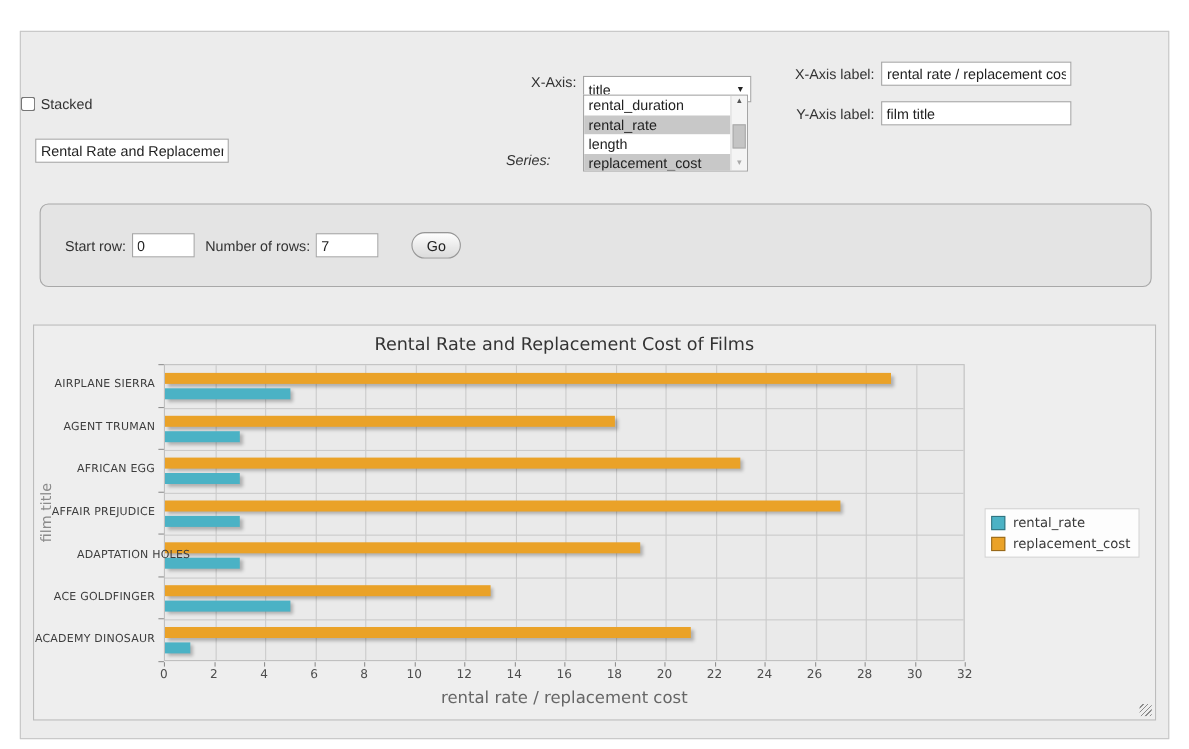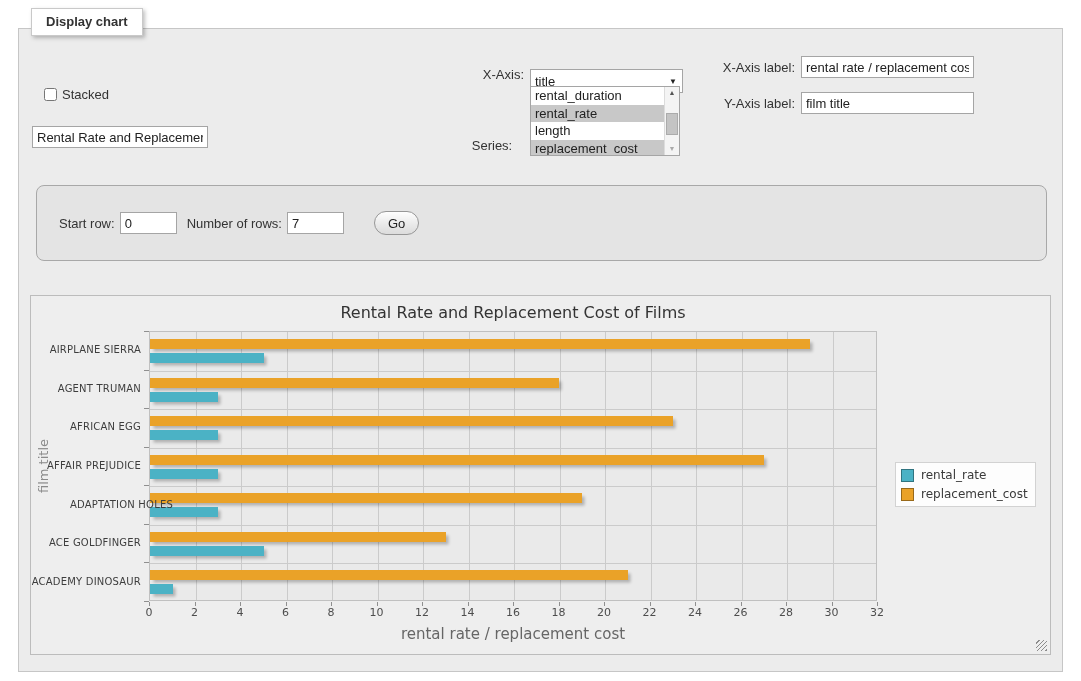--- a/index.html
+++ b/index.html
@@ -10,36 +10,36 @@
   .fieldset { position:absolute; left:18px; top:28px; width:1045px; height:644px;
               background:#ececec; border:1px solid #c6c6c6; }
   .legend-box { position:absolute; left:12px; top:-21px; background:#fff; border:1px solid #c9c9c9;
                 padding:5px 14px 6px 14px; font-size:13px; font-weight:bold; color:#333;
                 box-shadow:2px 2px 4px rgba(0,0,0,0.25); white-space:nowrap; }
 
   label, .lbl { font-size:13px; color:#333; }
 
   .radio-row { position:absolute; left:13px; top:24px; display:flex; align-items:center; gap:4px; }
   .radio-row label { display:flex; align-items:center; gap:3px; margin-right:5px; }
-  .stacked-row { position:absolute; left:25px; top:58px; display:flex; align-items:center; gap:5px; }
+  .stacked-row { position:absolute; left:0; top:58px; display:flex; align-items:center; gap:5px; }
 
   input[type=text] { border:1px solid #a5a5a5; background:#fff; font-family:"Liberation Sans",sans-serif;
                      font-size:13px; color:#222; padding:2px 4px; height:22px; }
   .title-input { position:absolute; left:13px; top:97px; width:176px; }
 
   .xaxis-row { position:absolute; left:441px; top:27px; display:flex; align-items:center; gap:6px; }
   .xaxis-row .lbl { width:64px; text-align:right; }
   .select-wrap { position:relative; width:153px;margin-top:13px; }
   select { -webkit-appearance:none; appearance:none; width:153px; height:24px; border:1px solid #a5a5a5;
            background:#fff; font-family:"Liberation Sans",sans-serif; font-size:13px; color:#222;
            padding:2px 18px 2px 4px; border-radius:0; }
   .select-arrow { position:absolute; right:6px; top:8px; font-size:8px; color:#222; pointer-events:none; }
 
   .series-row { position:absolute; left:441px; top:57px; display:flex; align-items:flex-end; gap:6px; }
-  .series-row .lbl { width:64px; text-align:center; padding-bottom:3px; }
+  .series-row .lbl { width:64px; text-align:left; padding-bottom:3px;font-style:italic; }
   .listbox { position:relative; width:150px; height:70px; background:#fff; border:1px solid #a5a5a5; overflow:hidden; }
   .listbox .opts { position:absolute; left:0; top:0; right:15px; bottom:0; }
   .lb-opt { font-size:13px; color:#222; line-height:17px; height:17.5px; padding-left:4px; white-space:nowrap; overflow:hidden; }
   .lb-opt.sel { background:#c8c8c8; }
   .lb-scroll { position:absolute; right:0; top:0; width:15px; bottom:0; background:#f4f4f4; border-left:1px solid #dcdcdc; }
   .lb-arrow { position:absolute; left:0; width:14px; height:12px; font-size:7px; text-align:center; line-height:12px; color:#555; }
   .lb-arrow.down { bottom:0; color:#aaa; }
   .lb-thumb { position:absolute; left:1px; top:26px; width:12px; height:22px; background:#c4c4c4; border:1px solid #ababab; }
 
   .axislbl-row { position:absolute; display:flex; align-items:center; gap:6px; }
@@ -78,21 +78,20 @@
   .leg-swatch { width:13px; height:13px; border:1px solid rgba(0,0,0,0.35); flex:0 0 auto; }
   .leg-lbl { font-size:12px; color:#3a3a3a; }
   .resize-handle { position:absolute; right:3px; bottom:3px; width:11px; height:11px;
     background:repeating-linear-gradient(135deg, transparent 0 2px, #8c8c8c 2px 3px); cursor:se-resize; }
 </style>
 </head>
 <body>
 
 <div id="app">
   <div class="fieldset">
-    <div class="legend-box">Display chart</div>
 
 
     <div class="stacked-row">
       <input type="checkbox" style="">
       <span class="lbl">Stacked</span>
     </div>
 
     <input type="text" class="title-input" value="Rental Rate and Replacemer" style="">
 
     <div class="xaxis-row">

